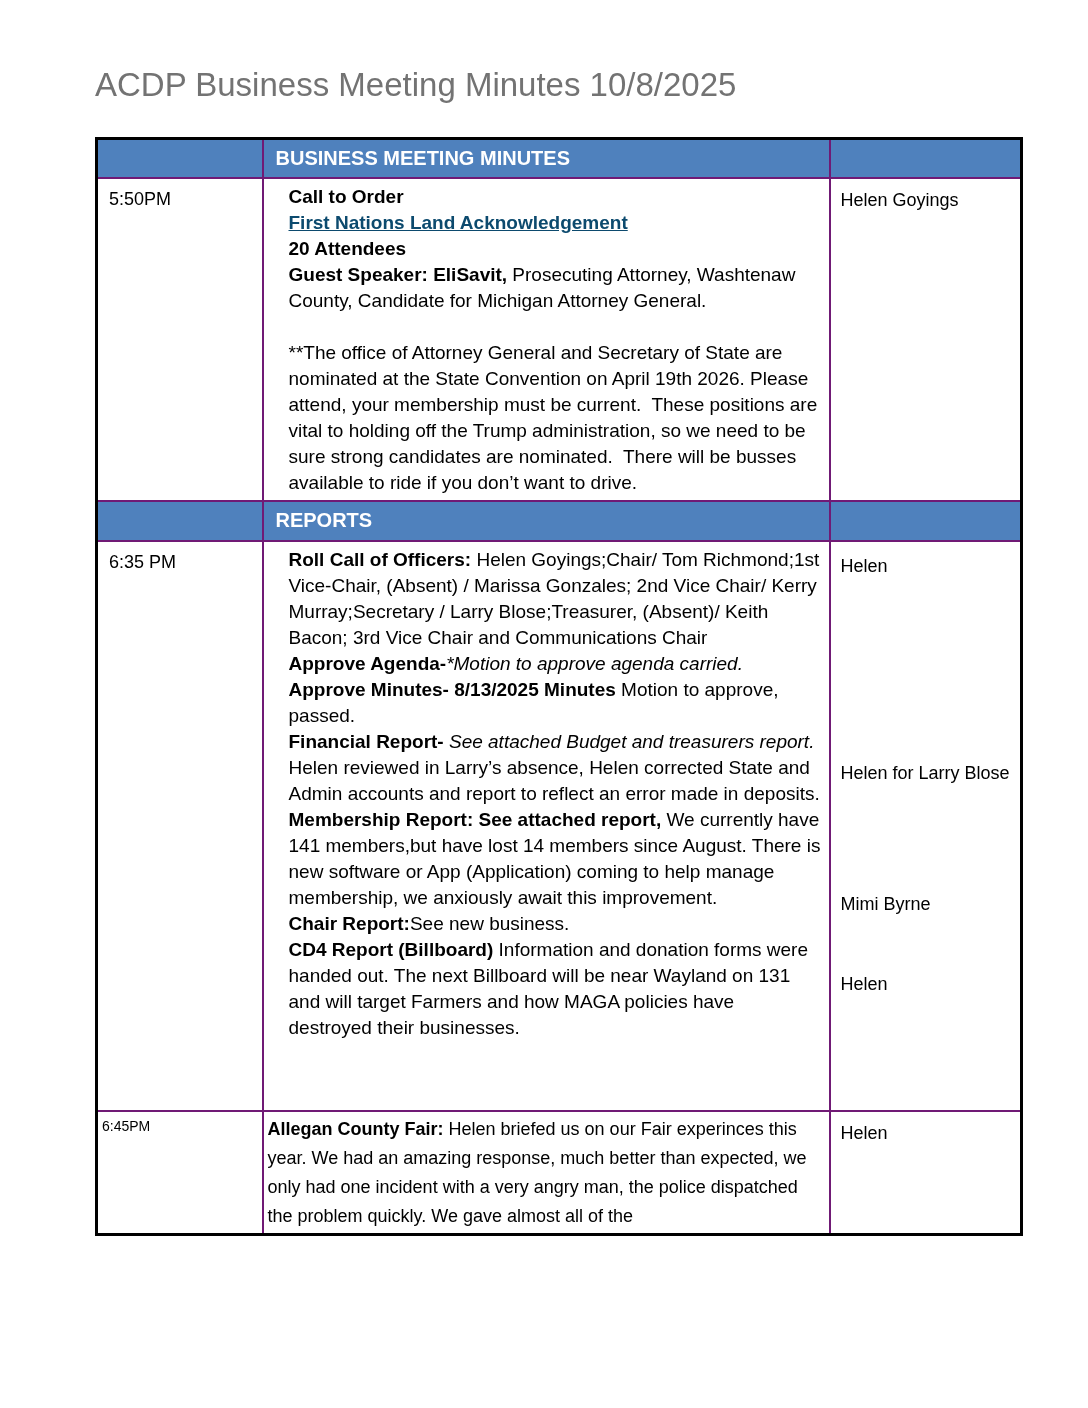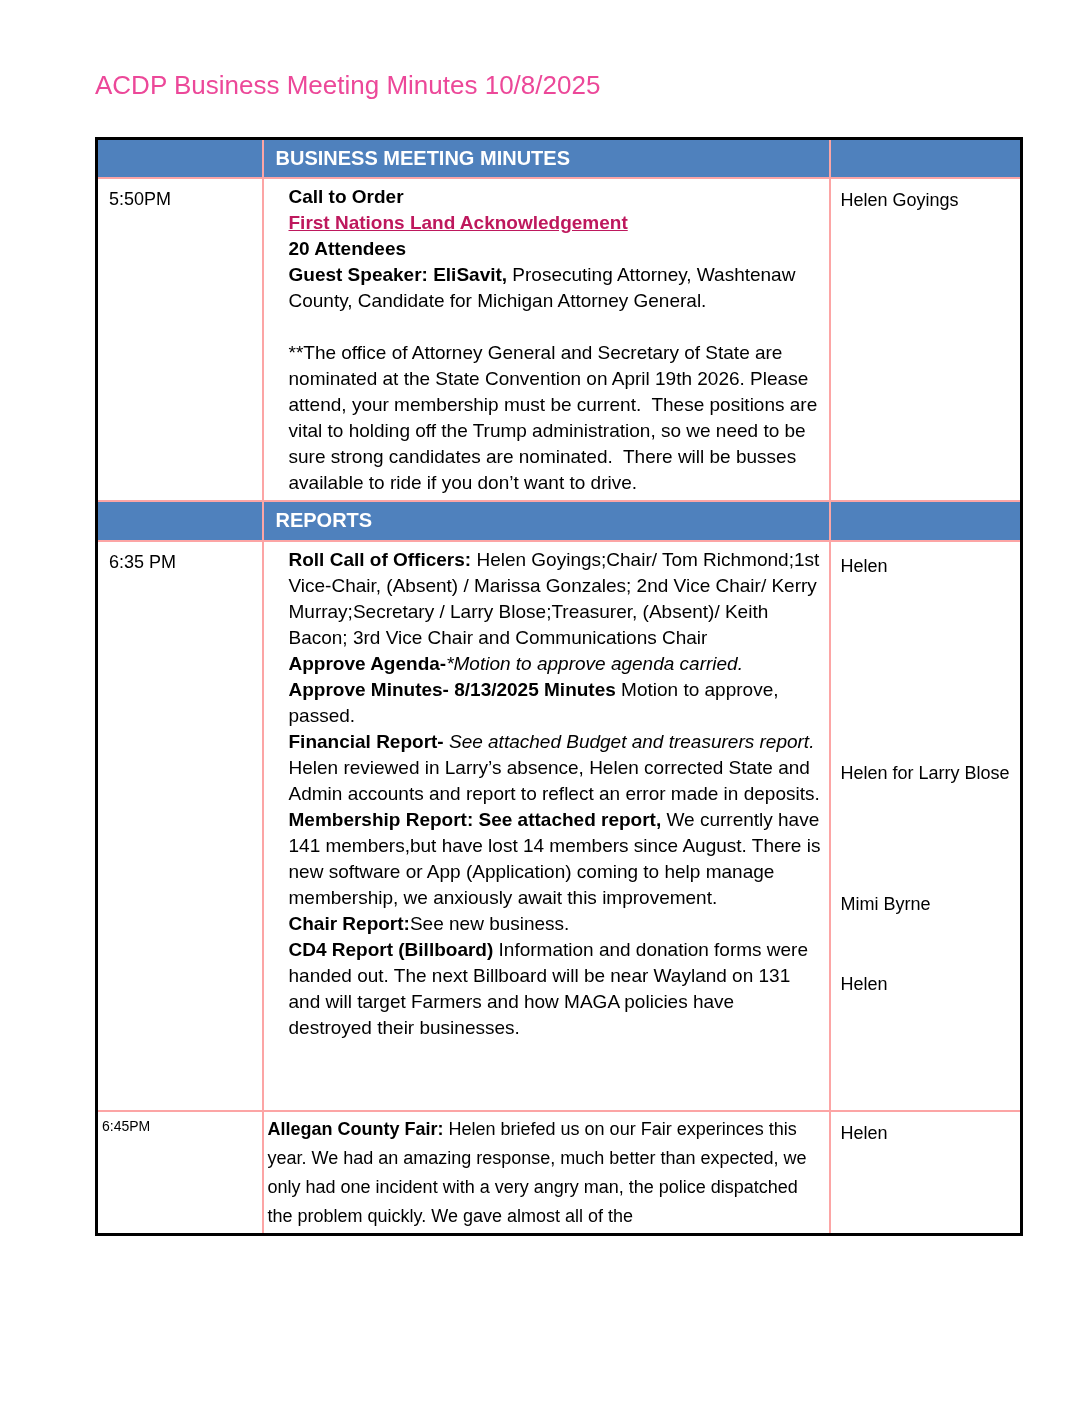--- a/index.html
+++ b/index.html
@@ -13,36 +13,36 @@
     position: relative;
     width: 1088px;
     height: 1408px;
     background: #ffffff;
     overflow: hidden;
   }
   .doc-title {
     position: absolute;
     left: 95px;
     top: 64px;
-    font-size: 26px;
+    font-size: 33px;
     line-height: 42px;
-    color: #ec4899;
+    color: #737373;
     letter-spacing: 0px;
   }
   table.minutes {
     position: absolute;
     left: 95px;
     top: 137px;
     border-collapse: collapse;
     table-layout: fixed;
     width: 925px;
     border: 3px solid #000000;
   }
   table.minutes td {
-    border: 2px solid #fca5a5;
+    border: 2px solid #701a75;
     vertical-align: top;
     box-sizing: border-box;
   }
   tr.band td {
     background: #4f81bd;
     vertical-align: middle;
   }
   tr.band-1 { height: 39px; }
   tr.band-2 { height: 40px; }
   tr.band-3 { height: 42px; }
@@ -94,21 +94,21 @@
   }
   .person-roll   { top: 12px; }
   .person-fin    { top: 219px; }
   .person-mem    { top: 350px; }
   .person-chair  { top: 430px; }
   .rich { white-space: pre-wrap; }
   .b { font-weight: bold; }
   .i { font-style: italic; }
   .spacer-line { height: 26px; }
   a.doc-link {
-    color: #be185d;
+    color: #0c4a6e;
     font-weight: bold;
     text-decoration: underline;
     cursor: pointer;
     text-align: center;
   }
 </style>
 </head>
 <body>
 
 <div class="page">

